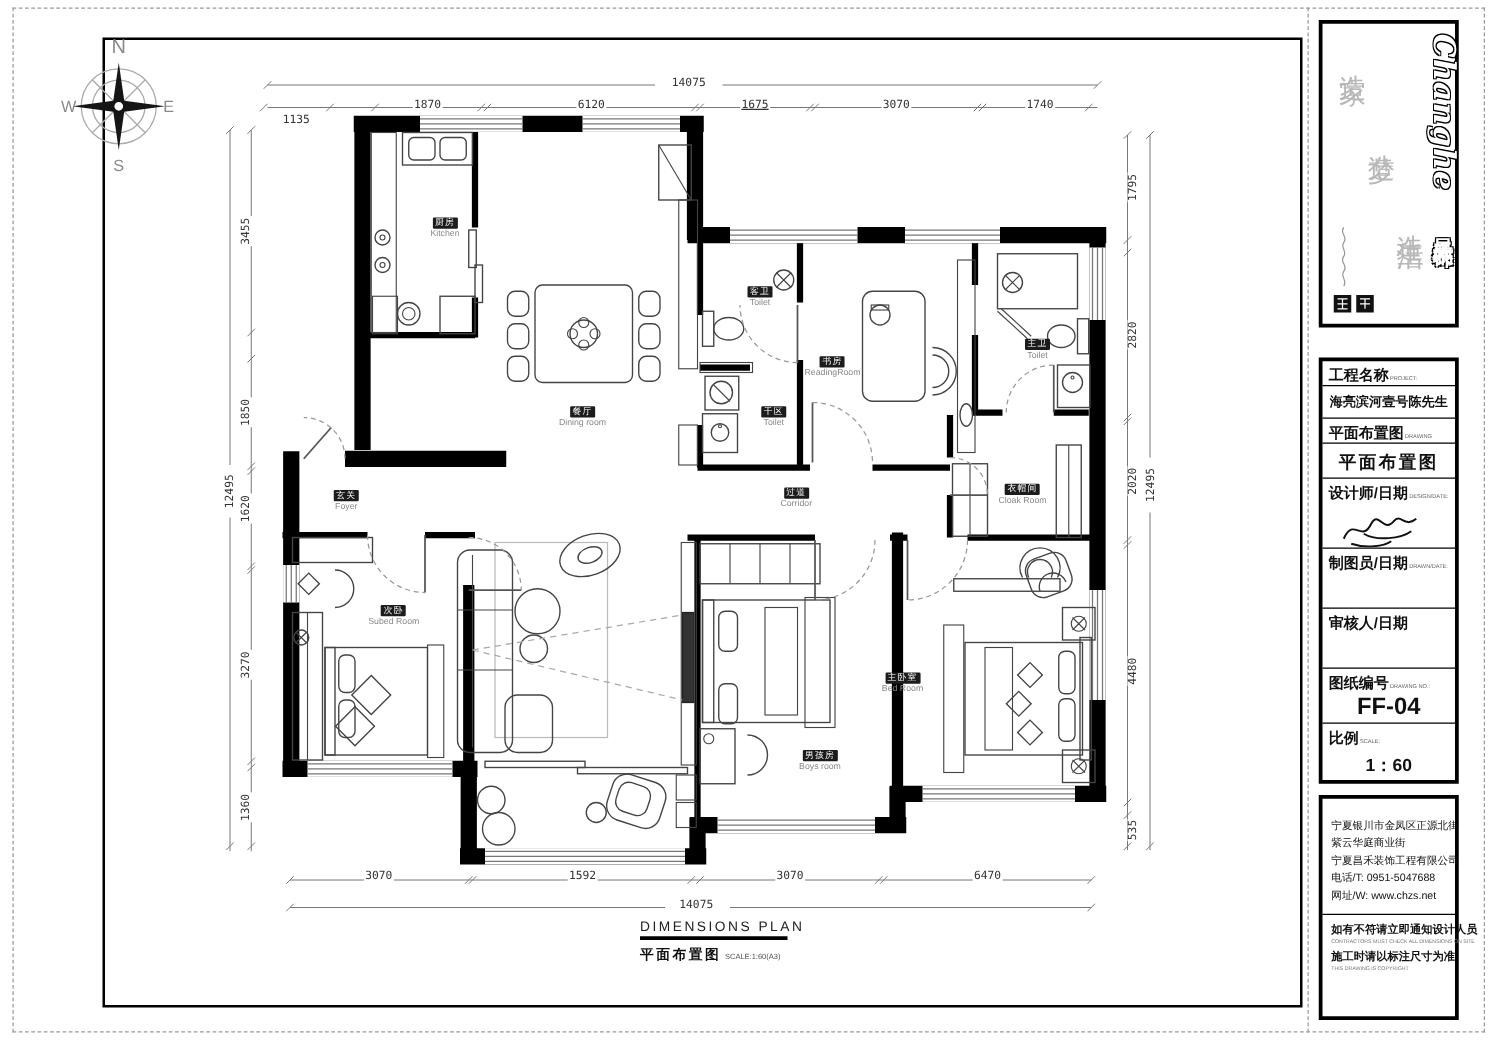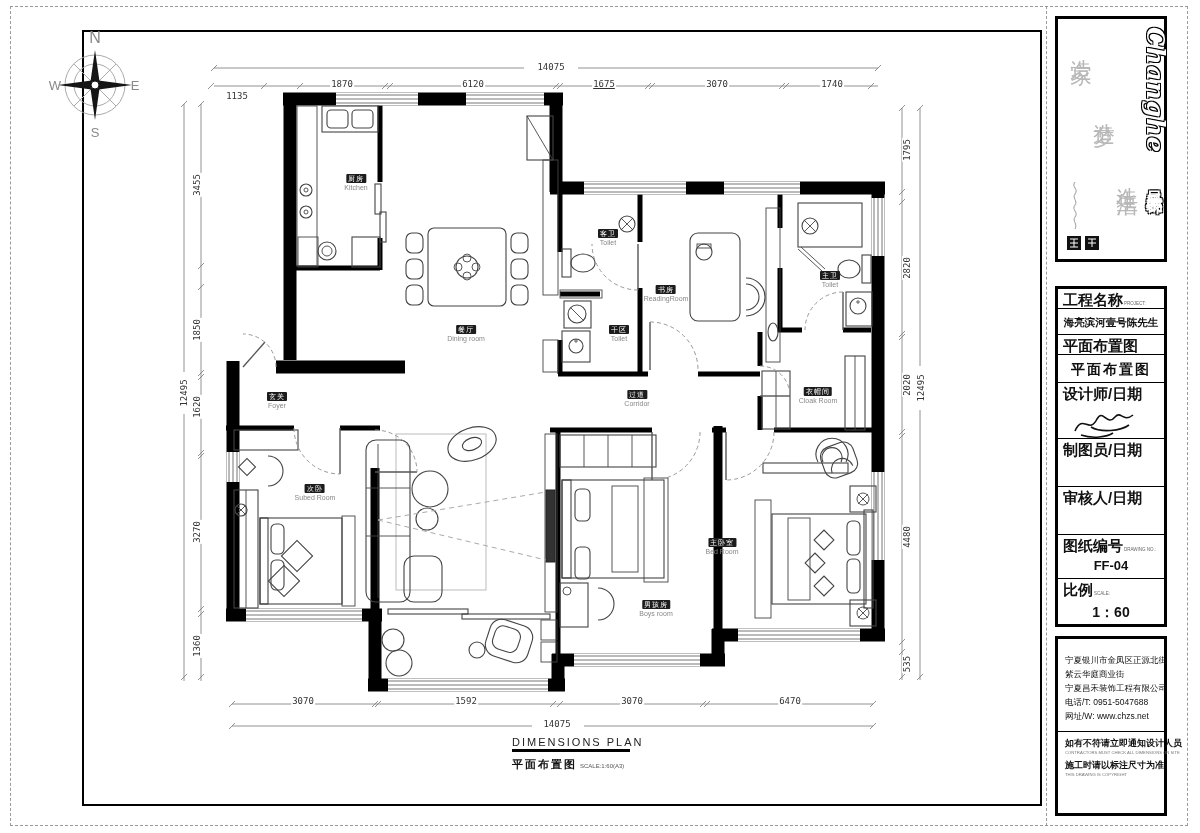--- a/index.html
+++ b/index.html
@@ -53,21 +53,21 @@
   .logo-cn{position:absolute;left:85px;top:158px;writing-mode:vertical-rl;font-size:17px;
      font-weight:bold;color:#fff;letter-spacing:2px;
      text-shadow:-1px -1px 0 #000,1px -1px 0 #000,-1px 1px 0 #000,1px 1px 0 #000;}
   .slogan{position:absolute;writing-mode:vertical-rl;color:#b8b8b8;
      font-family:"DejaVu Serif",serif;font-size:22px;letter-spacing:4px;}
   .s1{left:8px;top:22px;}.s2{left:31px;top:86px;}.s3{left:54px;top:150px;}
   .sigcol{position:absolute;left:10px;top:160px;}
   .seals{position:absolute;left:8px;top:216px;}
   .fRow{box-sizing:border-box;padding:2px 5px 0 5px;overflow:hidden;}
   .fRow.bb{border-bottom:1px solid #000;}
-  .fLabel{font-size:15px;font-weight:bold;white-space:nowrap;}
+  .fLabel{font-size:12px;font-weight:bold;white-space:nowrap;}
   .fSub{font-size:4.5px;color:#666;font-weight:normal;margin-left:1px;}
   .fVal{text-align:center;font-weight:bold;}
   .company-box .inner{padding:14px 7px 0 7px;}
   .addr{font-size:8.5px;line-height:14px;white-space:nowrap;}
   .comp-rule{border-top:1px solid #000;margin:8px -7px 6px -7px;}
   .notezh{font-size:9px;font-weight:bold;line-height:11px;margin-top:4px;white-space:nowrap;}
   .noteen{font-size:4.2px;color:#777;line-height:7px;white-space:nowrap;}
 </style>
 </head>
 <body>
@@ -458,21 +458,21 @@
       <span class="fLabel">制图员/日期</span><span class="fSub">DRAWN/DATE:</span>
     </div>
     <div class="fRow bb" style="height:28px;"></div>
     <div class="fRow" style="height:20px;">
       <span class="fLabel">审核人/日期</span><span class="fSub">APPROVED/DATE:</span>
     </div>
     <div class="fRow bb" style="height:28px;"></div>
     <div class="fRow" style="height:18px;">
       <span class="fLabel">图纸编号</span><span class="fSub">DRAWING NO.:</span>
     </div>
-    <div class="fRow bb fVal" style="height:26px;font-size:13px;line-height:22px;">FF-04</div>
+    <div class="fRow bb fVal" style="height:26px;font-size:19px;line-height:22px;">FF-04</div>
     <div class="fRow" style="height:18px;">
       <span class="fLabel">比例</span><span class="fSub">SCALE:</span>
     </div>
     <div class="fRow fVal" style="height:30px;font-size:14px;line-height:26px;">1：60</div>
   </div>
 
   <div class="tb-box company-box">
     <div class="inner">
       <div class="addr">宁夏银川市金凤区正源北街</div>
       <div class="addr">紫云华庭商业街</div>

